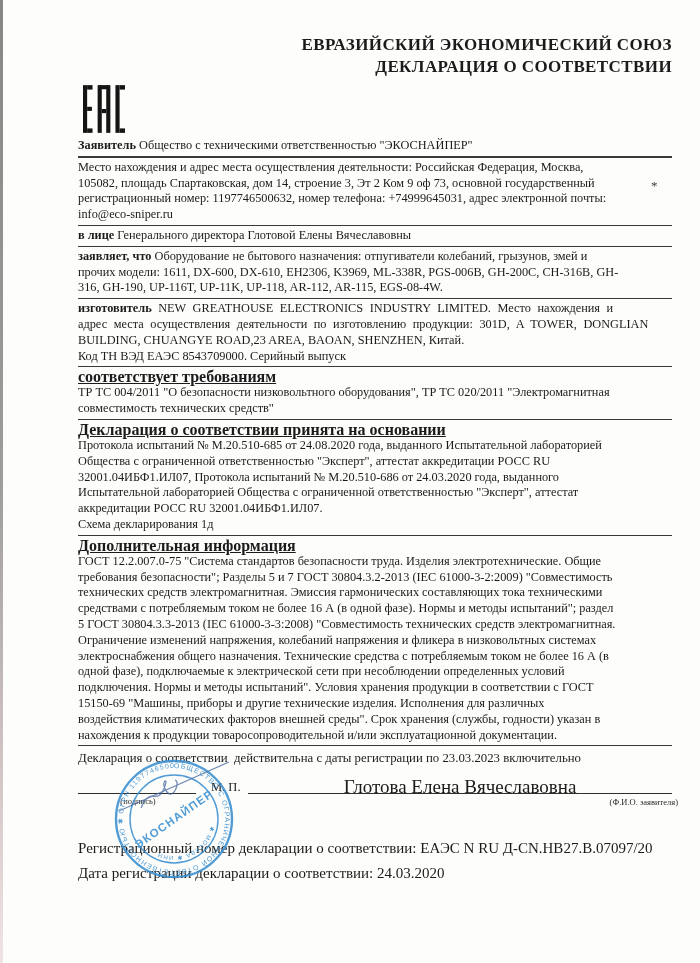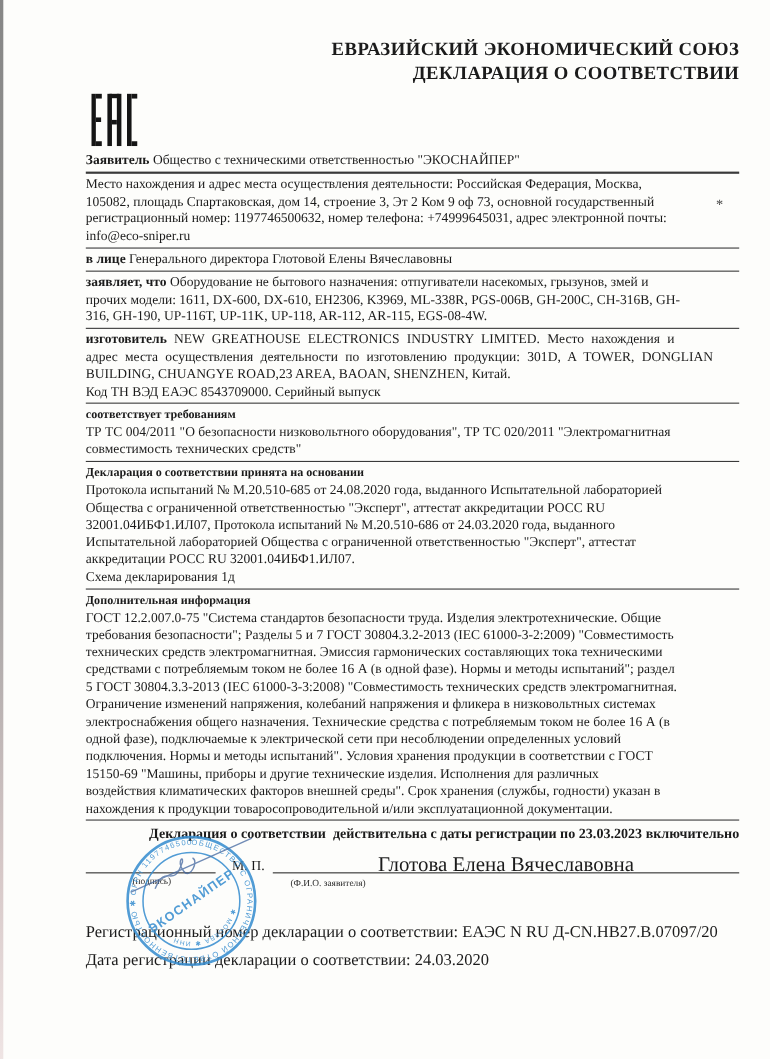--- a/index.html
+++ b/index.html
@@ -19,32 +19,32 @@
   .content{
     position:absolute;left:78px;top:34px;width:594px;
   }
   .titles{text-align:right;font-weight:bold;font-size:17px;letter-spacing:.4px;line-height:22px;}
   .spacer{height:58px;}
   .eac{position:absolute;left:83px;top:85px;width:42px;height:48px;}
   .row{border-bottom:1px solid #3a3a3a;padding:2px 0;}
   .row.thick{border-bottom-width:2px;}
   .tline{font-size:12.3px;line-height:15.8px;}
   b.lbl{font-weight:bold;}
-  .heading{font-weight:bold;font-size:11px;line-height:16px;padding-top:2px;}
+  .heading{font-weight:bold;font-size:16px;line-height:16px;padding-top:2px;text-decoration:underline;}
   .spread{word-spacing:3.5px;}
   .pre{white-space:pre-wrap;}
-  .validity{font-weight:bold;font-size:12.8px;line-height:16px;padding-top:4px;text-align:right;}
+  .validity{font-weight:normal;font-size:12.8px;line-height:16px;padding-top:4px;}
   .sigblock{position:relative;height:70px;}
   .sigline{position:absolute;border-bottom:1.3px solid #2e2e2e;height:0;}
   .sigline.left{left:0;top:27px;width:118px;}
   .sigline.right{left:170px;top:27px;width:424px;}
   .podpis{position:absolute;left:20px;top:30px;width:80px;text-align:center;font-size:8.5px;color:#2a2a2a;}
   .mp{position:absolute;left:133px;top:14px;font-size:12.5px;}
   .signame{position:absolute;left:170px;top:10px;width:424px;text-align:center;font-size:19px;}
-  .fio{position:absolute;left:186px;top:31px;width:424px;text-align:left;font-size:8.5px;color:#2a2a2a;}
+  .fio{position:absolute;left:176px;top:31px;width:424px;text-align:right;font-size:8.5px;color:#2a2a2a;}
   .reg{font-weight:normal;font-size:15px;line-height:25px;}
   .stamp{position:absolute;left:111px;top:756px;width:126px;height:126px;opacity:.88;}
   .asterisk{position:absolute;left:651px;top:178px;font-size:13px;color:#3c3c3c;}
 </style>
 </head>
 <body>
 
 <div class="page">
   <div class="scan-edge"></div>
   <div class="asterisk">*</div>
@@ -86,21 +86,21 @@
     </div>
 
     <div class="row tline">
       <b class="lbl">в лице</b>
       <span>Генерального директора Глотовой Елены Вячеславовны</span>
     </div>
 
     <div class="row">
       <div class="tline">
         <b class="lbl">заявляет, что</b>
-        <span>Оборудование не бытового назначения: отпугиватели насекомых, грызунов, змей и</span>
+        <span>Оборудование не бытового назначения: отпугиватели колебаний, грызунов, змей и</span>
       </div>
       <div class="tline">прочих модели: 1611, DX-600, DX-610, EH2306, K3969, ML-338R, PGS-006B, GH-200C, CH-316B, GH-</div>
       <div class="tline">316, GH-190, UP-116T, UP-11K, UP-118, AR-112, AR-115, EGS-08-4W.</div>
     </div>
 
     <div class="row">
       <div class="tline spread">
         <b class="lbl">изготовитель</b>
         <span>NEW GREATHOUSE ELECTRONICS INDUSTRY LIMITED. Место нахождения и</span>
       </div>

